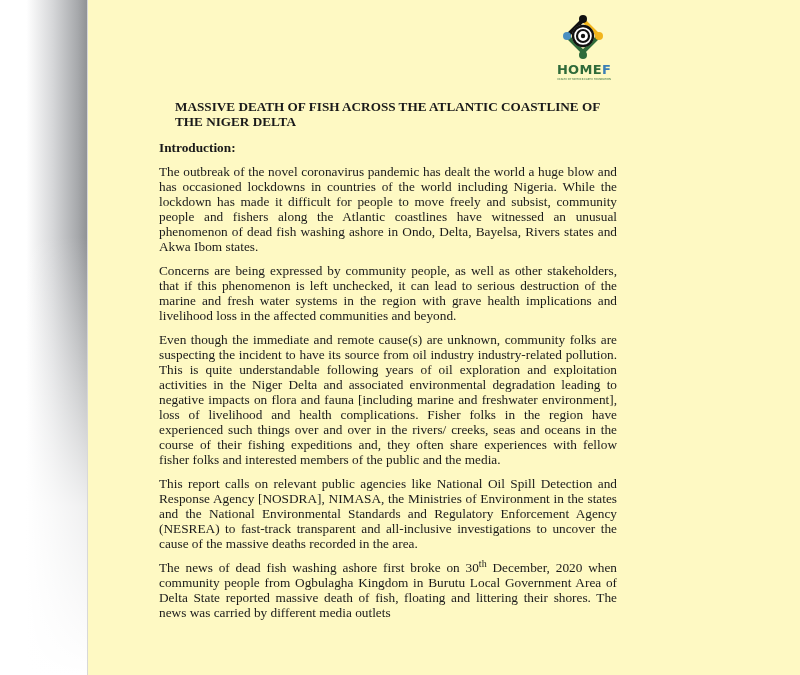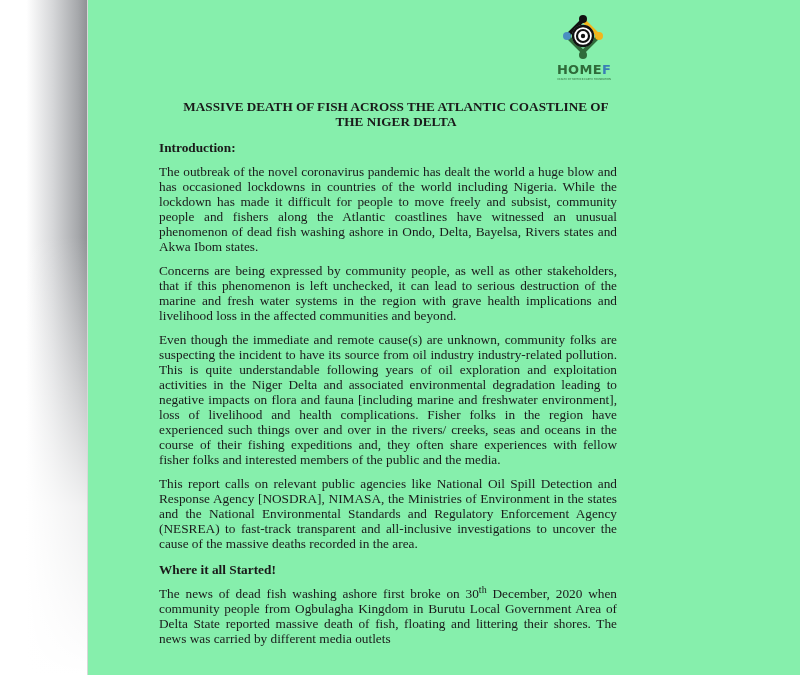--- a/index.html
+++ b/index.html
@@ -26,21 +26,21 @@
       background:
         linear-gradient(to bottom, rgba(255,255,255,0) 0%, rgba(255,255,255,0) 35%, rgba(255,255,255,0.85) 75%, rgba(255,255,255,1) 100%),
         linear-gradient(to right, #ffffff 0%, #ffffff 30%, #d6d7d9 60%, #a7a9ac 88%, #8e9093 100%);
     }
     .page {
       position: absolute;
       left: 87px;
       top: 0;
       width: 713px;
       height: 675px;
-      background: #86efac;
+      background: #fef9c3;
       border-left: 1px solid #d8d8d8;
       font-family: "Liberation Serif", serif;
       color: #1a1a1a;
     }
     .logo {
       position: absolute;
       left: 465px;
       top: 14px;
       width: 62px;
       height: 72px;
@@ -81,21 +81,20 @@
     .content {
       position: absolute;
       left: 71px;
       top: 99px;
       width: 458px;
     }
     .title {
       font-weight: bold;
       font-size: 13.2px;
       line-height: 15px;
-      text-align: center;
       margin: 0 0 9px 16px;
     }
     .p {
       font-size: 13.3px;
       line-height: 15px;
       text-align: justify;
       margin: 0 0 9px 0;
     }
     .heading {
       font-weight: bold;
@@ -137,17 +136,16 @@
 
     <div class="content">
       <div class="title">MASSIVE DEATH OF FISH ACROSS THE ATLANTIC COASTLINE OF THE NIGER DELTA</div>
 
       <div class="heading">Introduction:</div>
       <div class="p">The outbreak of the novel coronavirus pandemic has dealt the world a huge blow and has occasioned lockdowns in countries of the world including Nigeria. While the lockdown has made it difficult for people to move freely and subsist, community people and fishers along the Atlantic coastlines have witnessed an unusual phenomenon of dead fish washing ashore in Ondo, Delta, Bayelsa, Rivers states and Akwa Ibom states.</div>
       <div class="p">Concerns are being expressed by community people, as well as other stakeholders, that if this phenomenon is left unchecked, it can lead to serious destruction of the marine and fresh water systems in the region with grave health implications and livelihood loss in the affected communities and beyond.</div>
       <div class="p">Even though the immediate and remote cause(s) are unknown, community folks are suspecting the incident to have its source from oil industry industry-related pollution. This is quite understandable following years of oil exploration and exploitation activities in the Niger Delta and associated environmental degradation leading to negative impacts on flora and fauna [including marine and freshwater environment], loss of livelihood and health complications. Fisher folks in the region have experienced such things over and over in the rivers/ creeks, seas and oceans in the course of their fishing expeditions and, they often share experiences with fellow fisher folks and interested members of the public and the media.</div>
       <div class="p">This report calls on relevant public agencies like National Oil Spill Detection and Response Agency [NOSDRA], NIMASA, the Ministries of Environment in the states and the National Environmental Standards and Regulatory Enforcement Agency (NESREA) to fast-track transparent and all-inclusive investigations to uncover the cause of the massive deaths recorded in the area.</div>
 
-      <div class="heading">Where it all Started!</div>
       <div class="p"><span>The news of dead fish washing ashore first broke on 30</span><sup>th</sup><span> December, 2020 when community people from Ogbulagha Kingdom in Burutu Local Government Area of Delta State reported massive death of fish, floating and littering their shores. The news was carried by different media outlets</span></div>
     </div>
   </div>
 </div>
 
 </body></html>

